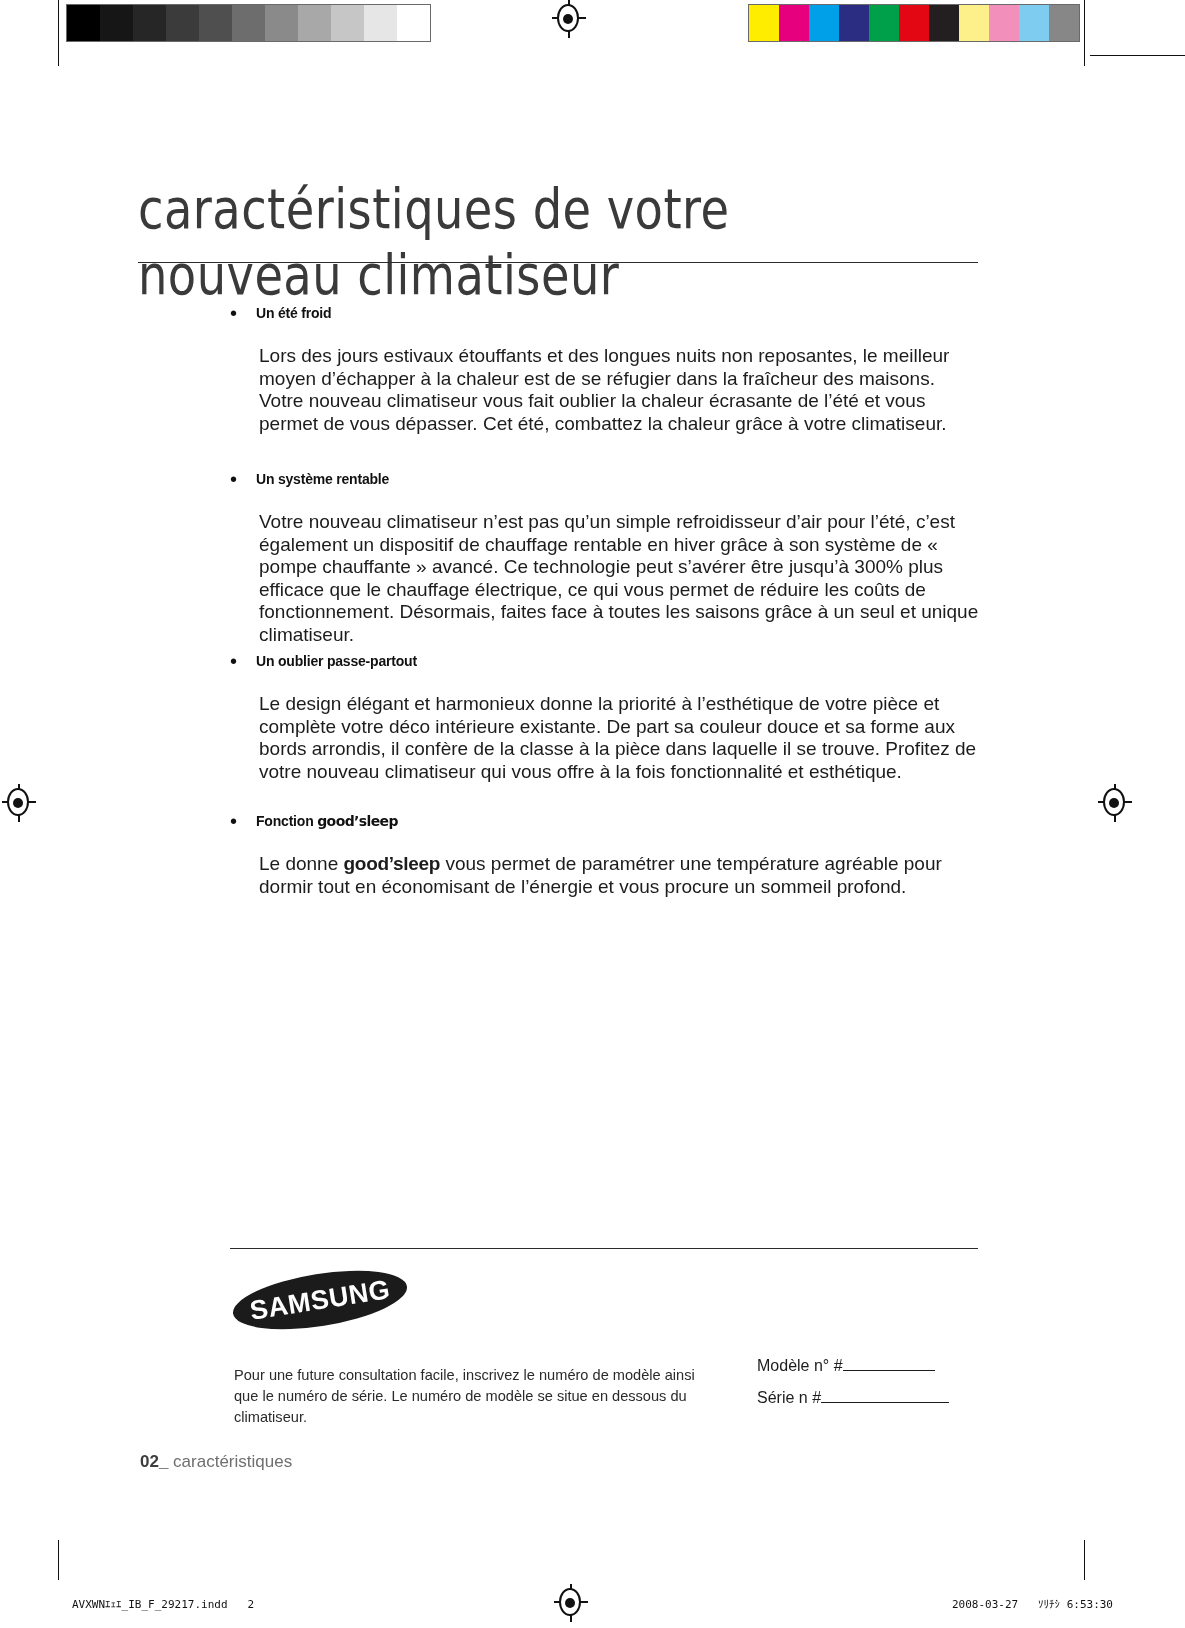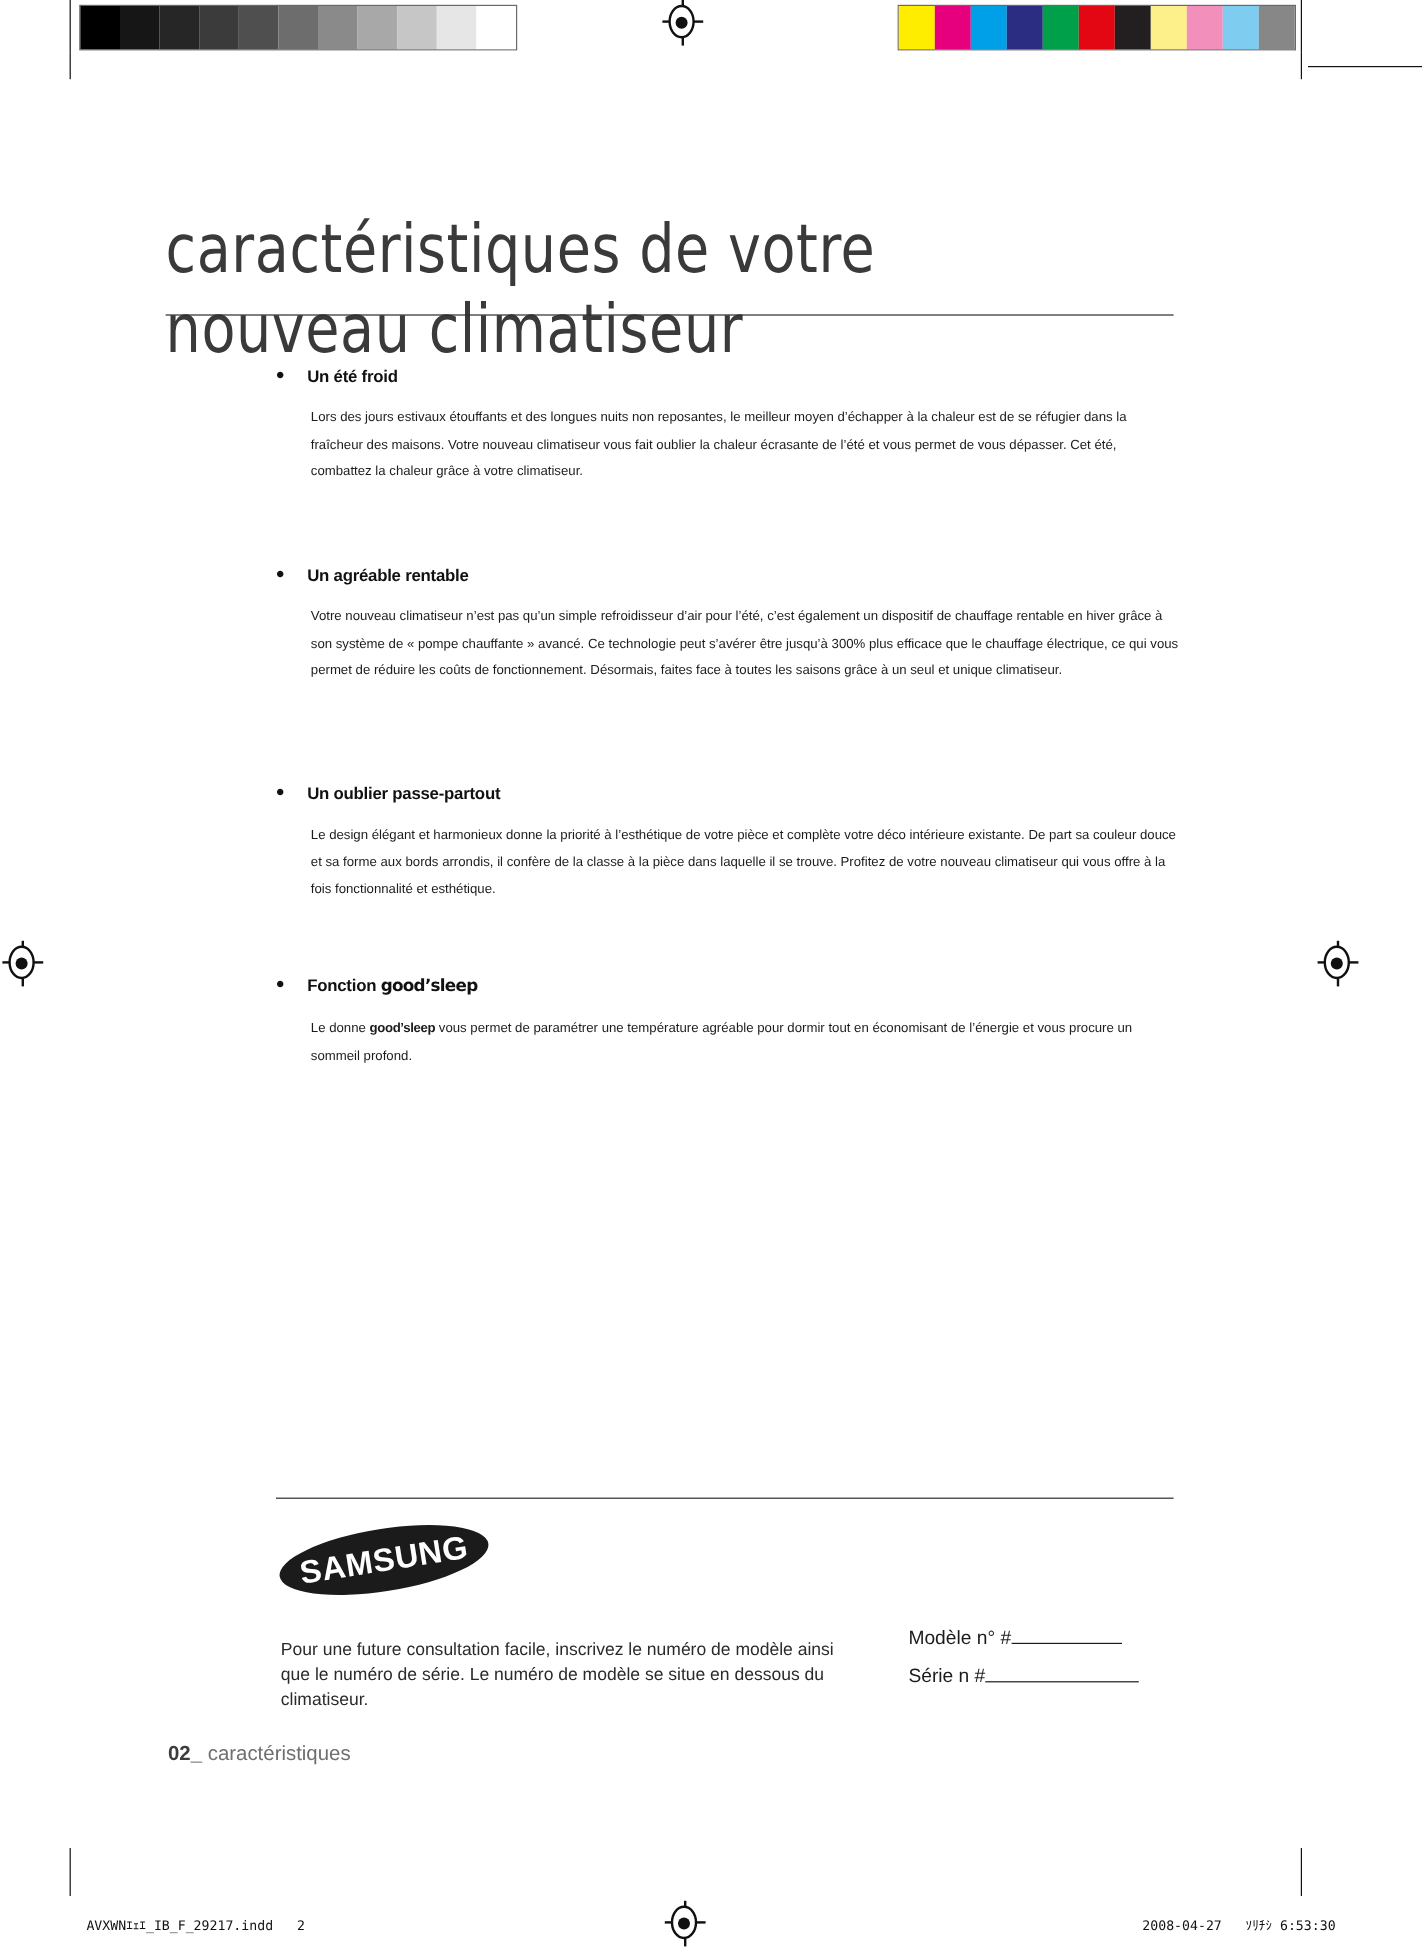--- a/index.html
+++ b/index.html
@@ -38,21 +38,21 @@
      letter-spacing:0.5px;font-stretch:condensed;transform:scaleX(0.92);transform-origin:left top;}
   #title-rule{position:absolute;left:138px;top:262px;width:840px;height:1px;background:#2b2b2b;}
 
   .section{position:absolute;left:230px;width:752px;}
   .sec-head{display:flex;align-items:flex-start;margin:0 0 10px 0;}
   .bullet{width:26px;font-size:20px;line-height:26px;color:#111;flex:0 0 26px;}
   .sec-title{font-size:14px;line-height:26px;font-weight:700;color:#111;
      letter-spacing:-0.2px;}
   .sec-title .gs{font-family:"DejaVu Sans","Liberation Sans",sans-serif;
      font-weight:700;letter-spacing:-0.6px;}
-  .sec-body{margin-left:29px;font-size:11px;line-height:22.6px;color:#1c1c1c;
+  .sec-body{margin-left:29px;font-size:19px;line-height:22.6px;color:#1c1c1c;
      text-align:left;}
   .sec-body b{font-weight:700;letter-spacing:-0.3px;}
 
   
   #footer-rule{position:absolute;left:230px;top:1248px;width:748px;height:1px;background:#2b2b2b;}
 
   #samsung-logo{position:absolute;left:232px;top:1274px;width:176px;height:52px;}
   #samsung-logo .ellipse{position:absolute;left:0;top:0;width:176px;height:52px;
      background:#1b1b1b;border-radius:50%;transform:rotate(-9deg);}
   #samsung-logo .word{position:absolute;left:0;top:0;width:176px;height:52px;
@@ -150,21 +150,21 @@
     <div class="sec-head">
       <span class="bullet">•</span>
       <span class="sec-title">Un été froid</span>
     </div>
     <p class="sec-body">Lors des jours estivaux étouffants et des longues nuits non reposantes, le meilleur moyen d’échapper à la chaleur est de se réfugier dans la fraîcheur des maisons. Votre nouveau climatiseur vous fait oublier la chaleur écrasante de l’été et vous permet de vous dépasser. Cet été, combattez la chaleur grâce à votre climatiseur.</p>
   </div>
 
   <div class="section" style="top:466px;">
     <div class="sec-head">
       <span class="bullet">•</span>
-      <span class="sec-title">Un agréable rentable</span>
+      <span class="sec-title">Un système rentable</span>
     </div>
     <p class="sec-body">Votre nouveau climatiseur n’est pas qu’un simple refroidisseur d’air pour l’été, c’est également un dispositif de chauffage rentable en hiver grâce à son système de « pompe chauffante » avancé. Ce technologie peut s’avérer être jusqu’à 300% plus efficace que le chauffage électrique, ce qui vous permet de réduire les coûts de fonctionnement. Désormais, faites face à toutes les saisons grâce à un seul et unique climatiseur.</p>
   </div>
 
   <div class="section" style="top:648px;">
     <div class="sec-head">
       <span class="bullet">•</span>
       <span class="sec-title">Un oublier passe-partout</span>
     </div>
     <p class="sec-body">Le design élégant et harmonieux donne la priorité à l’esthétique de votre pièce et complète votre déco intérieure existante. De part sa couleur douce et sa forme aux bords arrondis, il confère de la classe à la pièce dans laquelle il se trouve. Profitez de votre nouveau climatiseur qui vous offre à la fois fonctionnalité et esthétique.</p>
@@ -206,14 +206,14 @@
 
 <div id="print-bottom">
   <div class="crop-h" style="left:0;top:0;width:0;"></div>
   <span id="slug-left">AVXWNｴｪｴ_IB_F_29217.indd   2</span>
   <div class="reg-mark" style="left:556px;top:28px;">
     <div class="vl"></div>
       <div class="hl"></div>
       <div class="ring"></div>
       <div class="dot"></div>
   </div>
-  <span id="slug-right">2008-04-27   ｿﾘﾁｼ 6:53:30</span>
+  <span id="slug-right">2008-03-27   ｿﾘﾁｼ 6:53:30</span>
 </div>
 
 </body></html>

